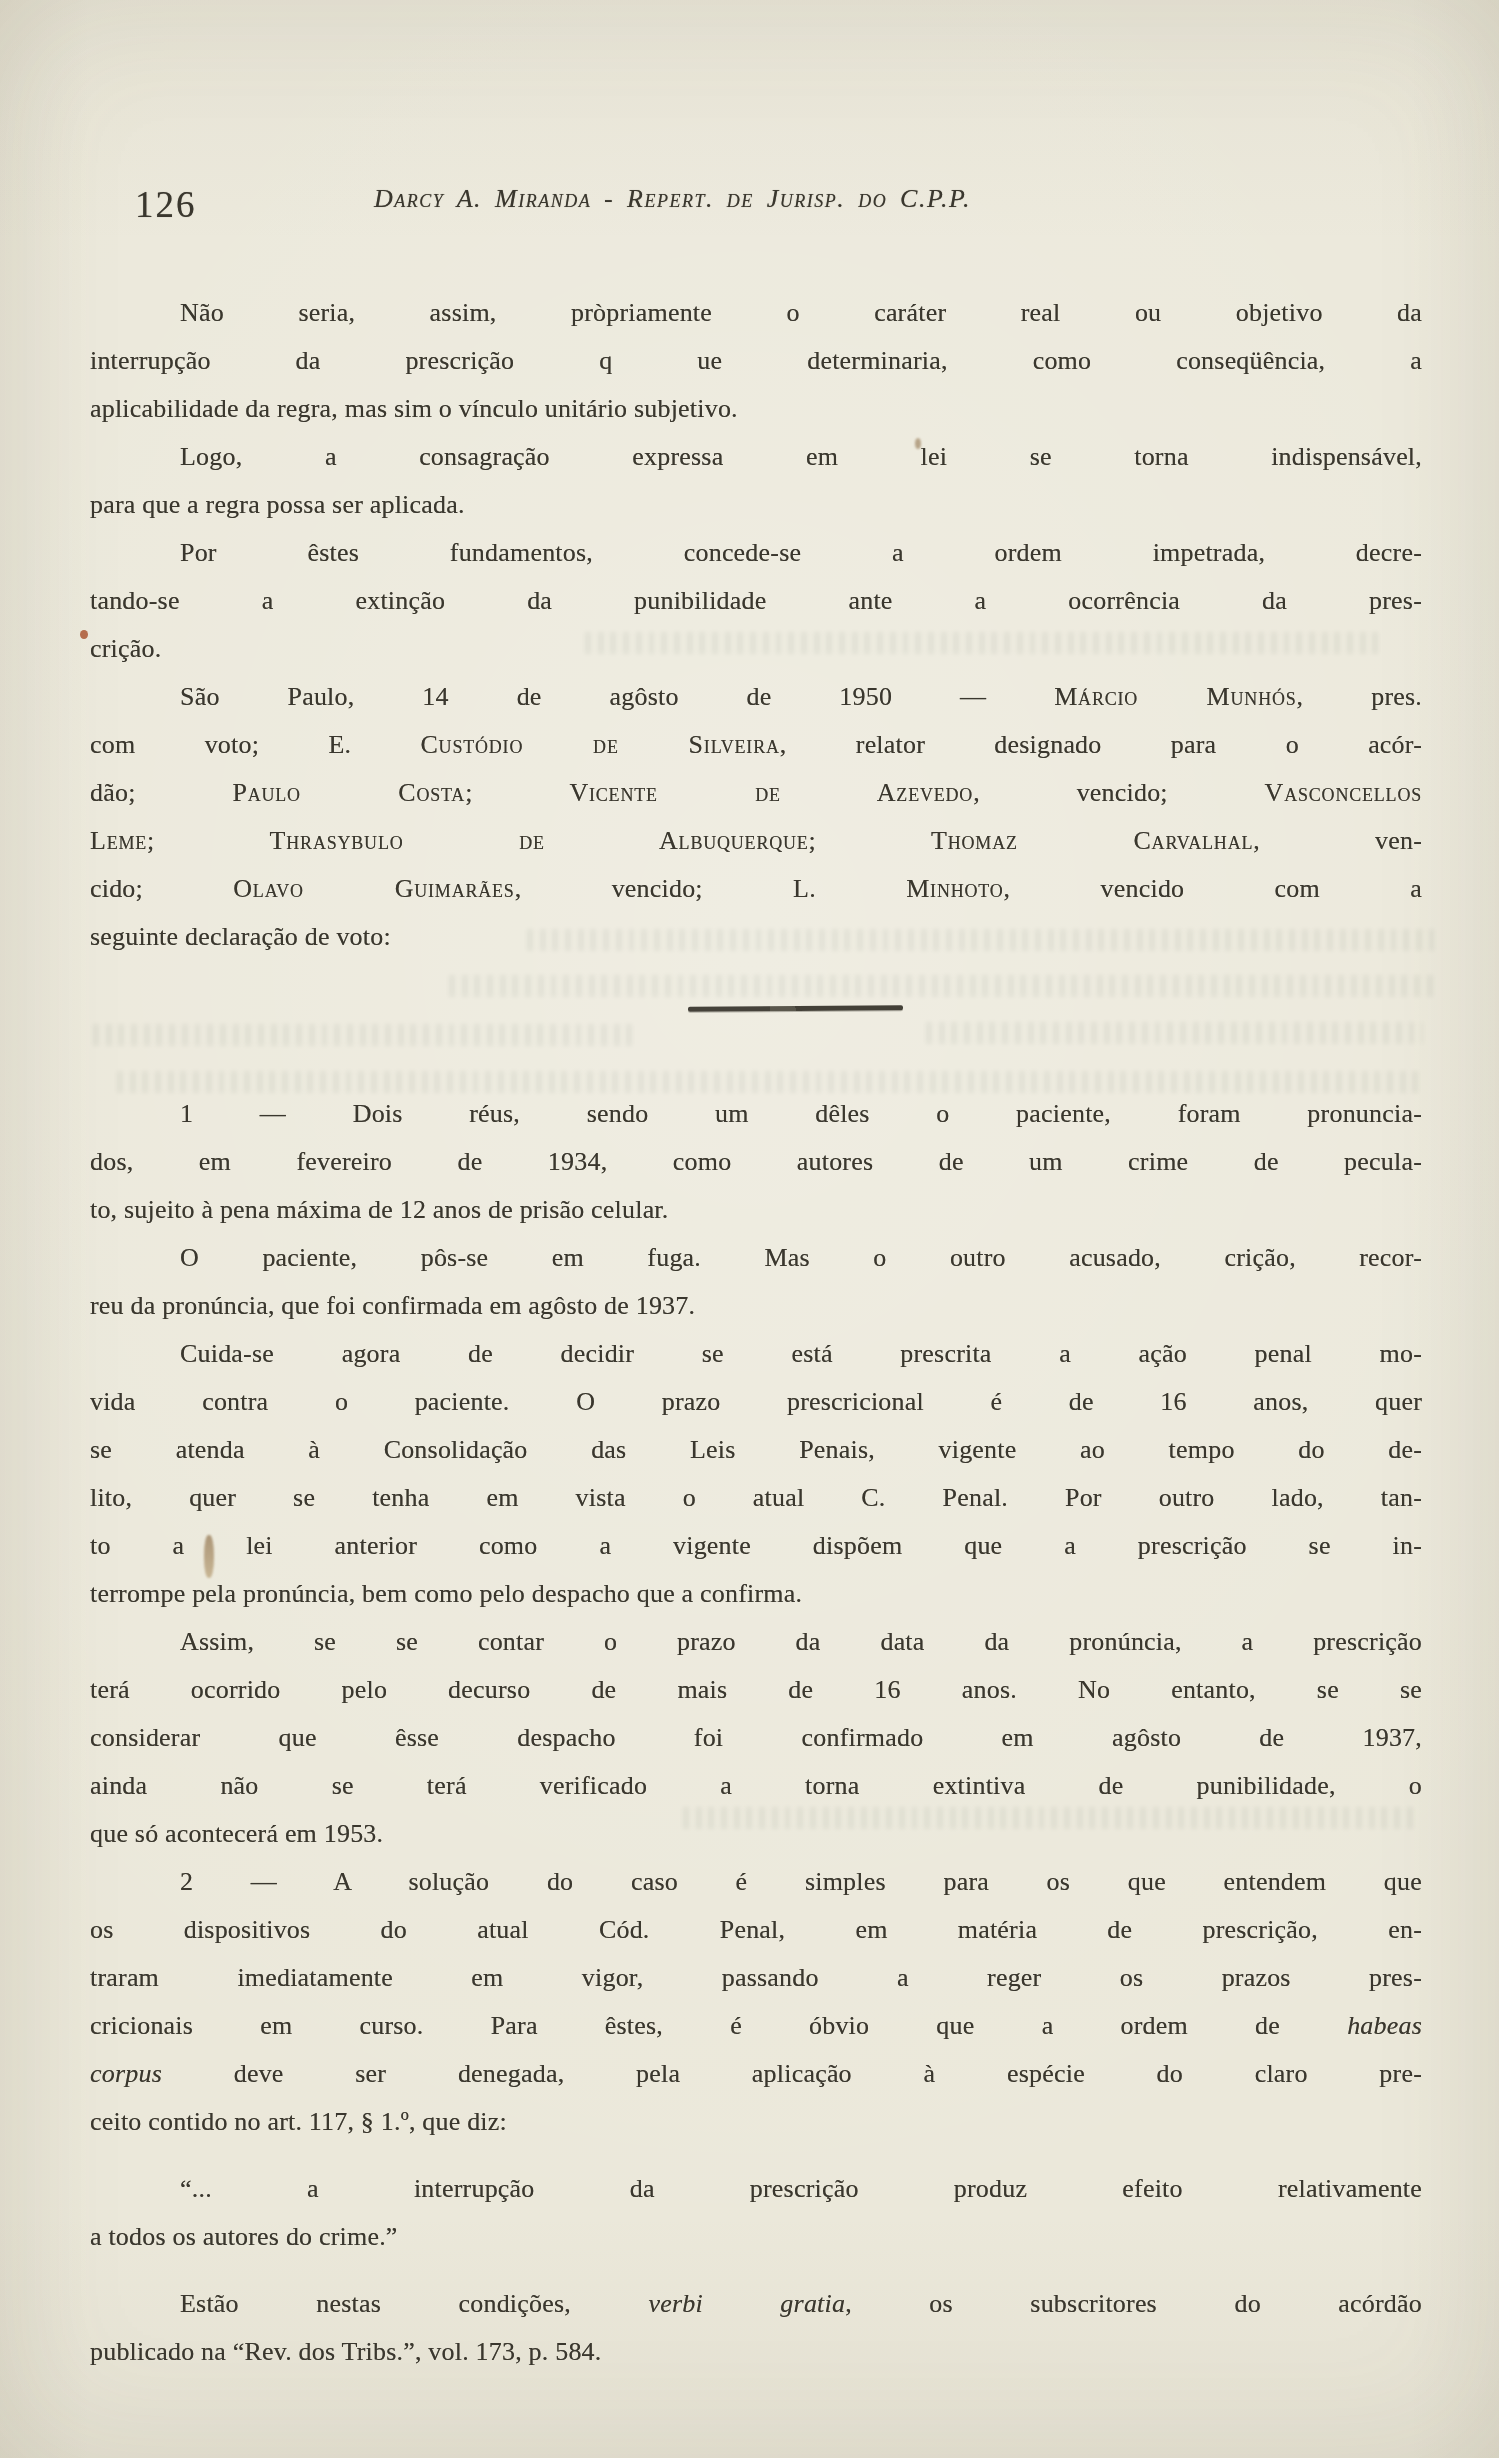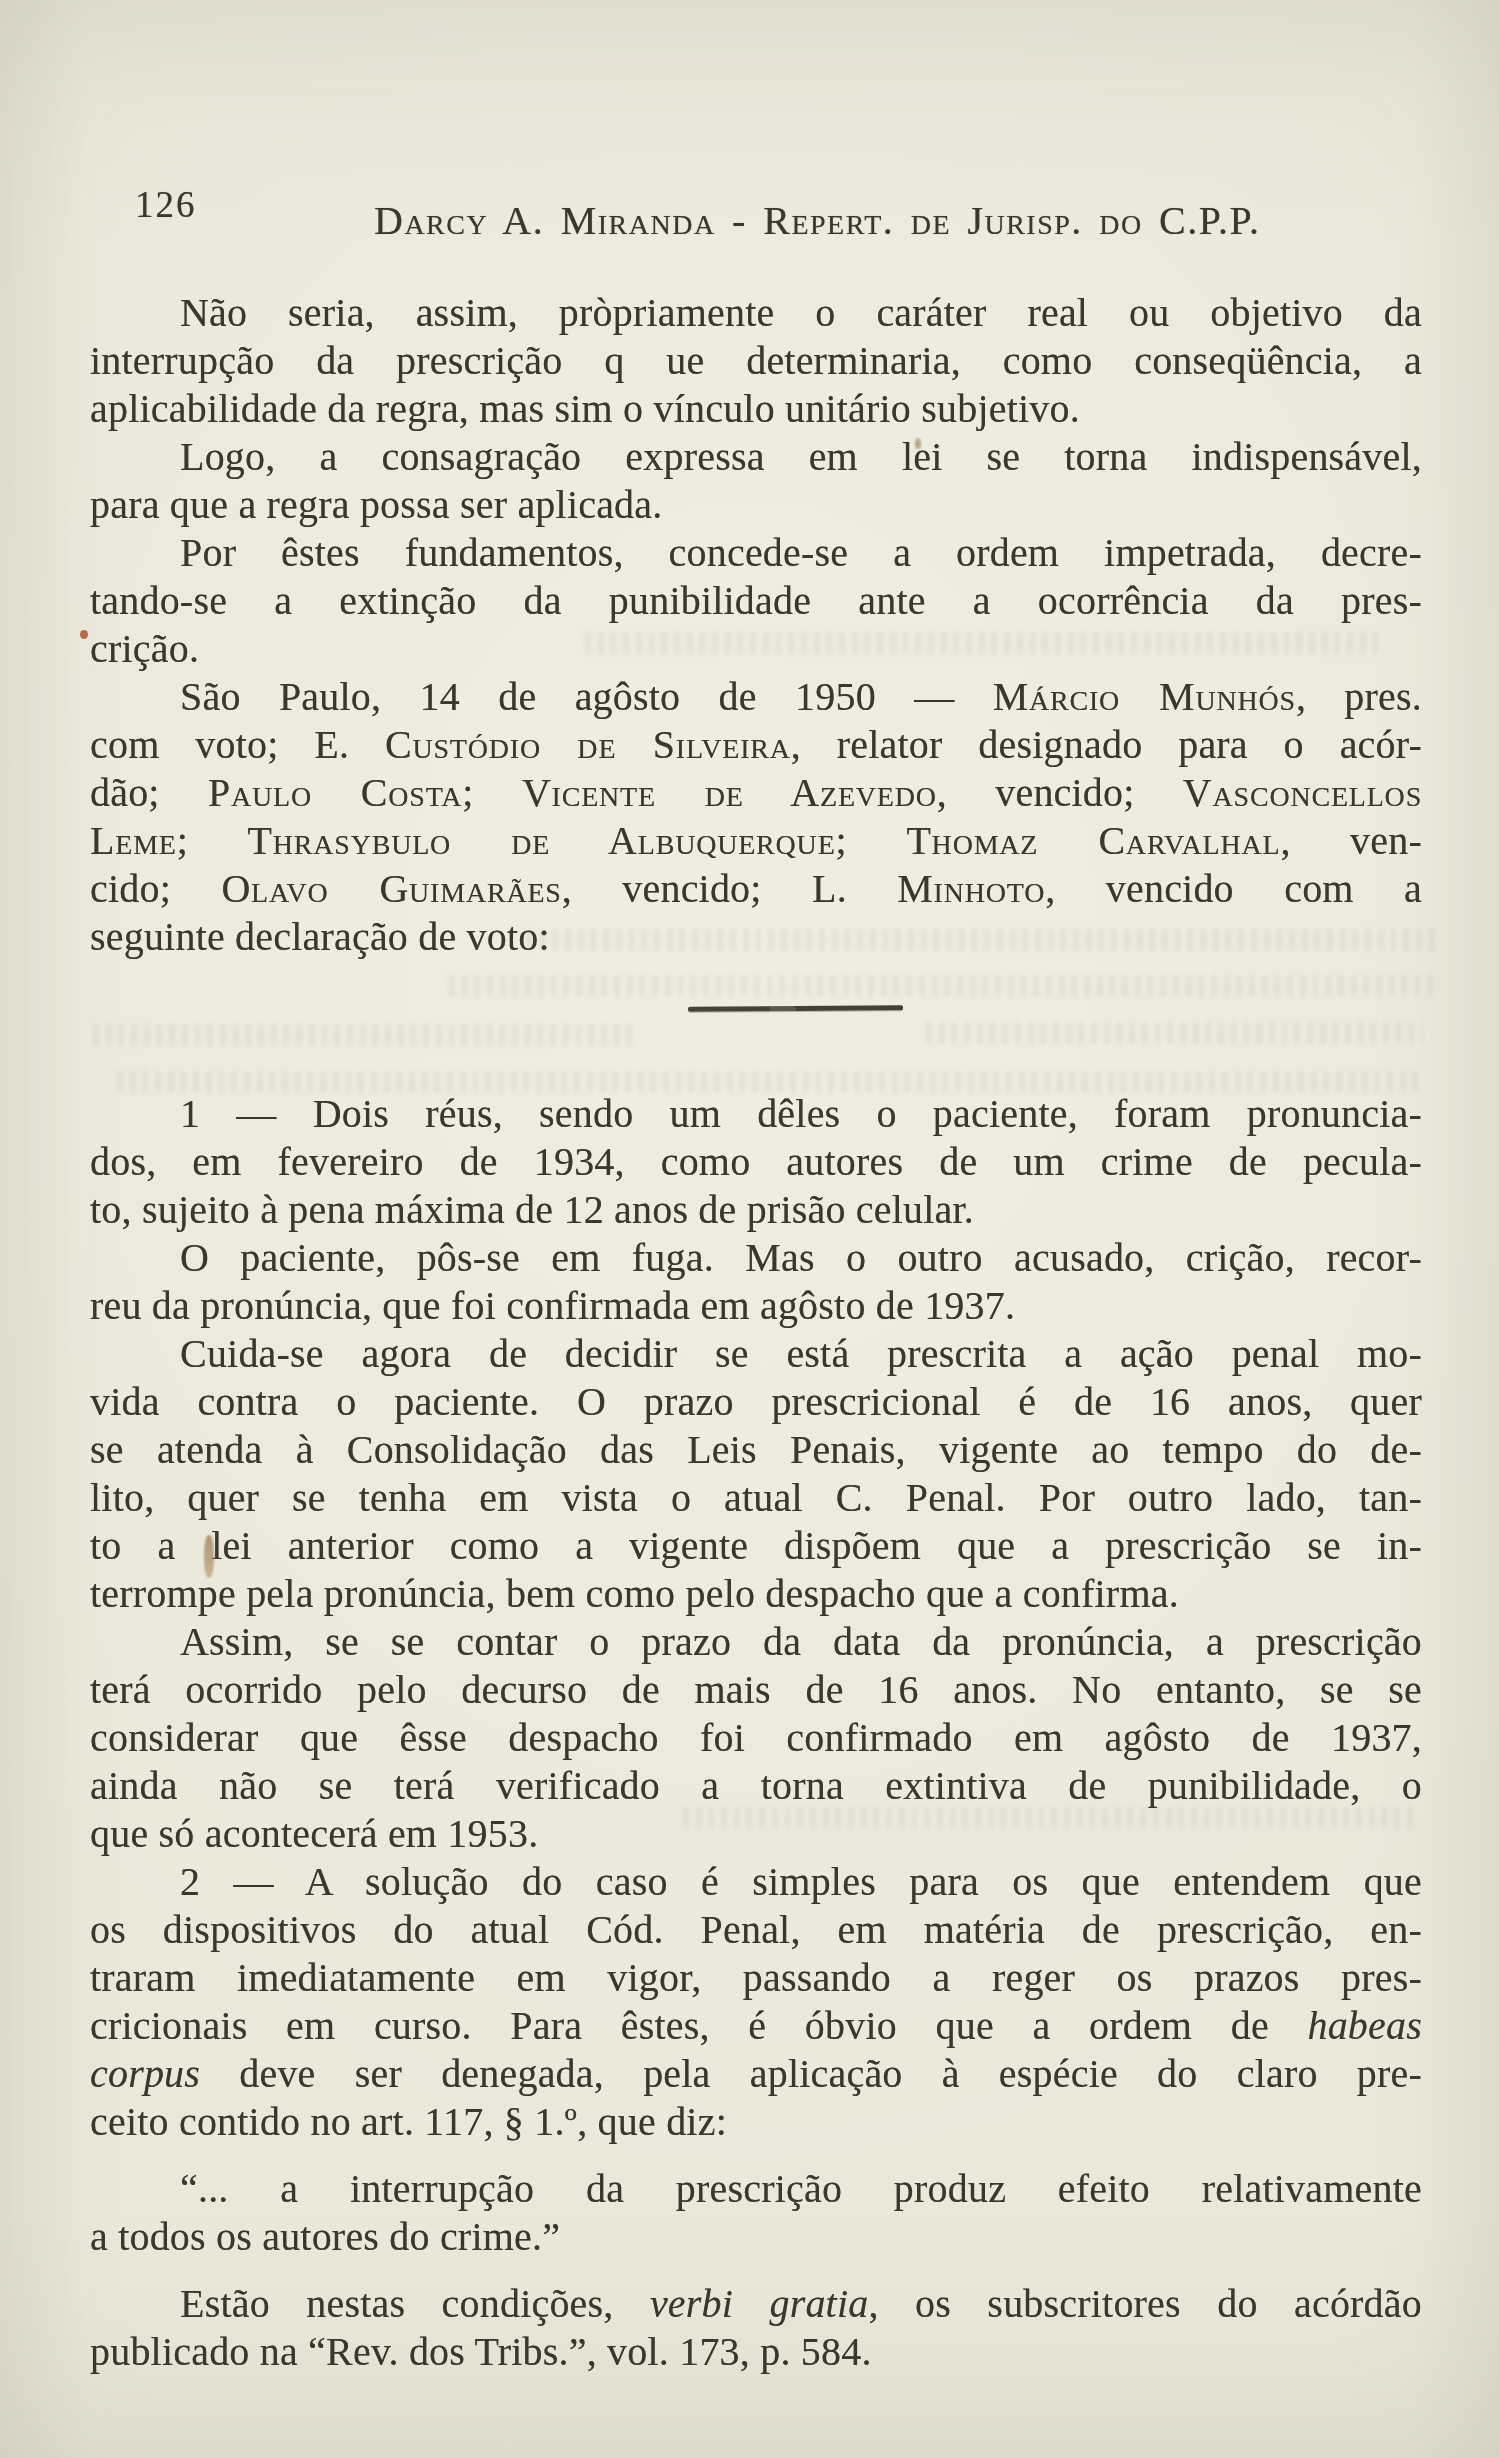--- a/index.html
+++ b/index.html
@@ -20,29 +20,30 @@
     box-shadow: inset 0 0 137px rgba(110,95,65,.10);
   }
   .running-header { position: absolute; top: 183px; left: 0; width: 100%; height: 49px; }
   .page-number {
     position: absolute; left: 122px; top: 0;
     font-size: 37px; letter-spacing: 2px;
     text-shadow: 0 0 0.7px rgba(50,45,35,.6);
     margin-left: 13px;
   }
   .header-title {
-    position: absolute; left: 374px; top: 14px;
+    position: absolute; left: 374px; top: 1px;
     font-variant: small-caps;
-    font-size: 40px; letter-spacing: 1.5px; word-spacing: 4.9px;
+    font-size: 26px; letter-spacing: 1.5px; word-spacing: 4.9px;
     white-space: nowrap;
     text-shadow: 0 0 0.7px rgba(50,45,35,.6);
+    font-style: italic;
   }
   .text-block {
     position: absolute; left: 90px; top: 289px; width: 1332px;
-    font-size: 40px; line-height: 48px;
+    font-size: 26px; line-height: 48px;
     letter-spacing: 0.2px;
     text-shadow: 0 0 0.6px rgba(50,45,35,.55);
   }
   .paragraph { margin: 0; }
   .paragraph.extra-gap { margin-top: 19px; }
   .line {
     height: 48px;
     text-align: justify;
     text-align-last: justify;
     white-space: normal;

